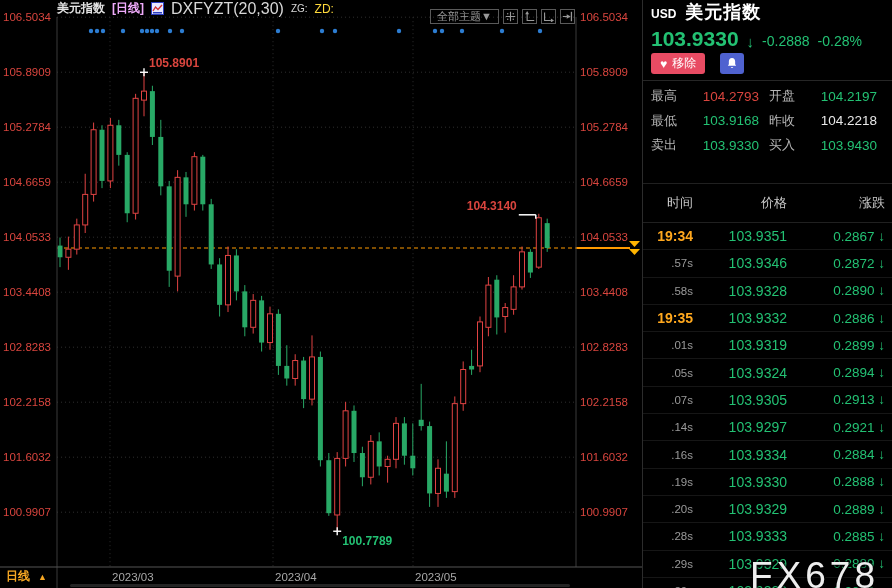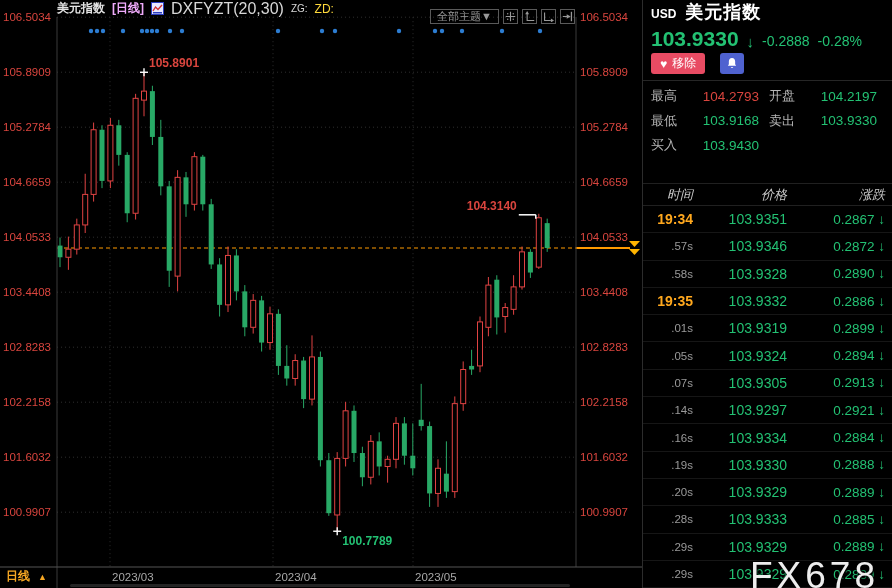--- a/index.html
+++ b/index.html
@@ -47,22 +47,22 @@
                 cursor:pointer; font-family:inherit; }
   .btn-alert  { background:#4f62d0; border:none; border-radius:3px; height:21px; width:24px;
                 display:flex; align-items:center; justify-content:center; cursor:pointer; }
   .qp-divider { position:absolute; left:0; top:80px; width:100%; height:1px; background:#262626; }
   .qp-stats { position:absolute; left:8px; top:84px; width:236px; display:grid;
               grid-template-columns:118px 118px; }
   .qp-cell { display:flex; align-items:center; height:24.5px; padding-right:10px;gap:24px; }
   .qp-cell .lbl { color:#b5b5b5; font-size:13px; }
   .qp-cell .val { flex:1; text-align:right; font-size:13.5px; }
   .qp-table { position:absolute; left:0; top:183px; width:250px; }
-  .qt-head { display:flex; align-items:center; height:23px; border-top:1px solid #202020;
-             border-bottom:1px solid #202020; color:#c8c8c8; font-size:13px; padding:0 8px;font-style:italic; }
+  .qt-head { display:flex; align-items:center; height:40px; border-top:1px solid #202020;
+             border-bottom:1px solid #202020; color:#c8c8c8; font-size:13px; padding:0 8px; }
   .qt-row  { display:flex; align-items:center; height:27.3px; border-bottom:1px solid #161616;
              padding:0 8px; }
   .col-time { width:42px; text-align:right; }
   .col-price{ flex:1; text-align:right; padding-right:22px; }
   .col-chg  { width:76px; text-align:right; }
   .qt-row .col-time.minute { color:#ffa81e; font-size:14px; font-weight:bold; }
   .qt-row .col-time.second { color:#9a9a9a; font-size:11.5px; }
   .qt-row .col-price { color:#23c173; font-size:14px; }
   .qt-row .col-chg   { color:#23c173; font-size:13.5px; }
   .qt-row .col-chg .arr { font-weight:bold; }
@@ -487,20 +487,24 @@
         </div>
         <div class="qp-cell">
           <span class="lbl">开盘</span>
           <span class="val green">104.2197</span>
         </div>
         <div class="qp-cell">
           <span class="lbl">最低</span>
           <span class="val green">103.9168</span>
         </div>
         <div class="qp-cell">
+          <span class="lbl">昨收</span>
+          <span class="val white">104.2218</span>
+        </div>
+        <div class="qp-cell">
           <span class="lbl">卖出</span>
           <span class="val green">103.9330</span>
         </div>
         <div class="qp-cell">
           <span class="lbl">买入</span>
           <span class="val green">103.9430</span>
         </div>
       </div>
     <div class="qp-table">
       <div class="qt-head">

